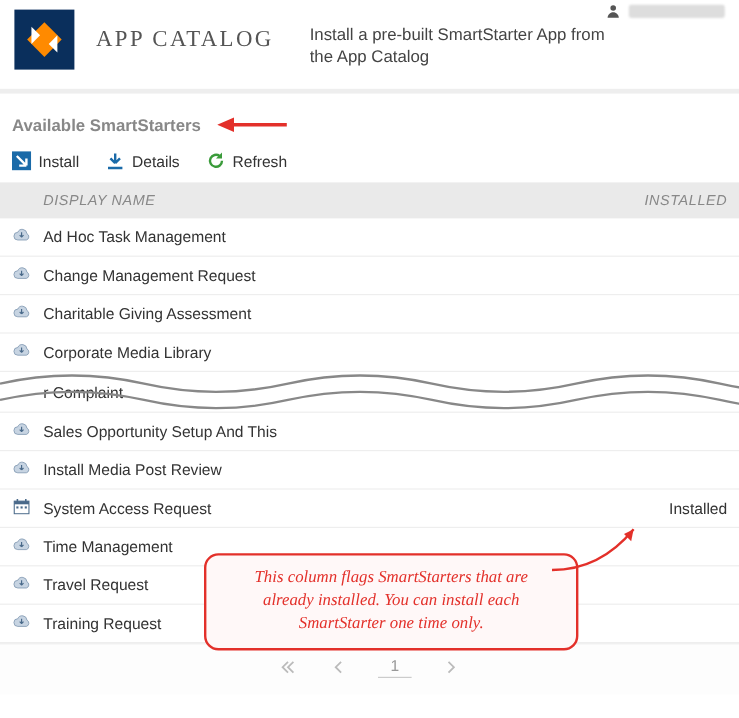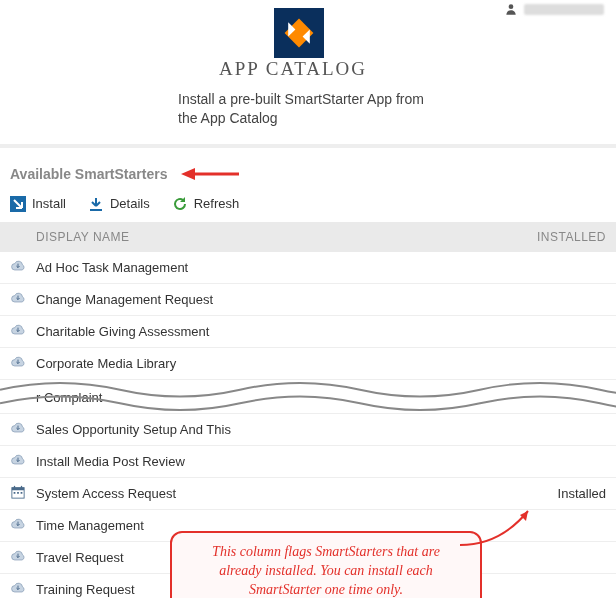--- a/index.html
+++ b/index.html
@@ -1,34 +1,34 @@
 <!DOCTYPE html>
 <html><head>
 <meta charset="utf-8">
 <style>
   * { box-sizing: border-box; margin: 0; padding: 0; }
   body { font-family: Arial, Helvetica, sans-serif; font-size: 13px; color: #333; background: #fff; width: 616px; }
   
-  .header { display: flex; align-items: center; padding: 8px 12px 16px 12px; border-bottom: 4px solid #eee; position: relative; flex-direction: column; }
+  .header { display: flex; align-items: center; padding: 8px 12px 16px 12px; border-bottom: 4px solid #eee; position: relative; }
   .logo { width: 50px; height: 50px; background: #0a2f5c; display: flex; align-items: center; justify-content: center; margin-right: 18px; }
   .logo svg { width: 36px; height: 36px; }
   .title { font-family: Georgia, 'Times New Roman', serif; font-size: 19px; letter-spacing: 2px; color: #555; margin-right: 30px; }
   .subtitle { font-size: 14px; color: #444; max-width: 260px; line-height: 1.35; margin-top: 10px; }
   .user-area { position: absolute; top: 2px; right: 12px; display: flex; align-items: center; gap: 6px; }
   .user-name-blur { width: 80px; height: 11px; background: #ddd; border-radius: 2px; filter: blur(1px); }
 
   .section-header { display: flex; align-items: center; padding: 18px 10px 10px 10px; }
   .section-title { font-size: 14px; font-weight: bold; color: #888; margin-right: 14px; }
   .annotation-arrow { width: 60px; height: 16px; }
 
   .toolbar { display: flex; gap: 22px; padding: 4px 10px 10px 10px; align-items: center; }
   .tool-btn { display: flex; align-items: center; gap: 6px; font-size: 13px; color: #333; cursor: pointer; }
   .tool-icon { width: 16px; height: 16px; display: inline-flex; align-items: center; justify-content: center; }
 
-  .table-header { display: flex; background: #eaeaea; padding: 8px 10px; color: #888; font-size: 12px; letter-spacing: 0.5px; }
+  .table-header { display: flex; background: #eaeaea; padding: 8px 10px; color: #888; font-size: 12px; letter-spacing: 0.5px; font-style: italic; }
   .col-icon { width: 26px; }
   .col-name { flex: 1; }
   .col-installed { width: 90px; text-align: right; }
 
   .row { display: flex; align-items: center; border-bottom: 1px solid #eee; padding: 7px 10px; font-size: 13px; color: #333; position: relative; }
   .row .col-icon svg { width: 16px; height: 14px; }
   .row .col-installed { color: #333; font-size: 13px; }
 
   .wavy-cut { position: relative; height: 34px; overflow: hidden; border-bottom: 1px solid #eee; }
   .wavy-cut svg { position: absolute; top: 0; left: 0; width: 100%; height: 100%; }

